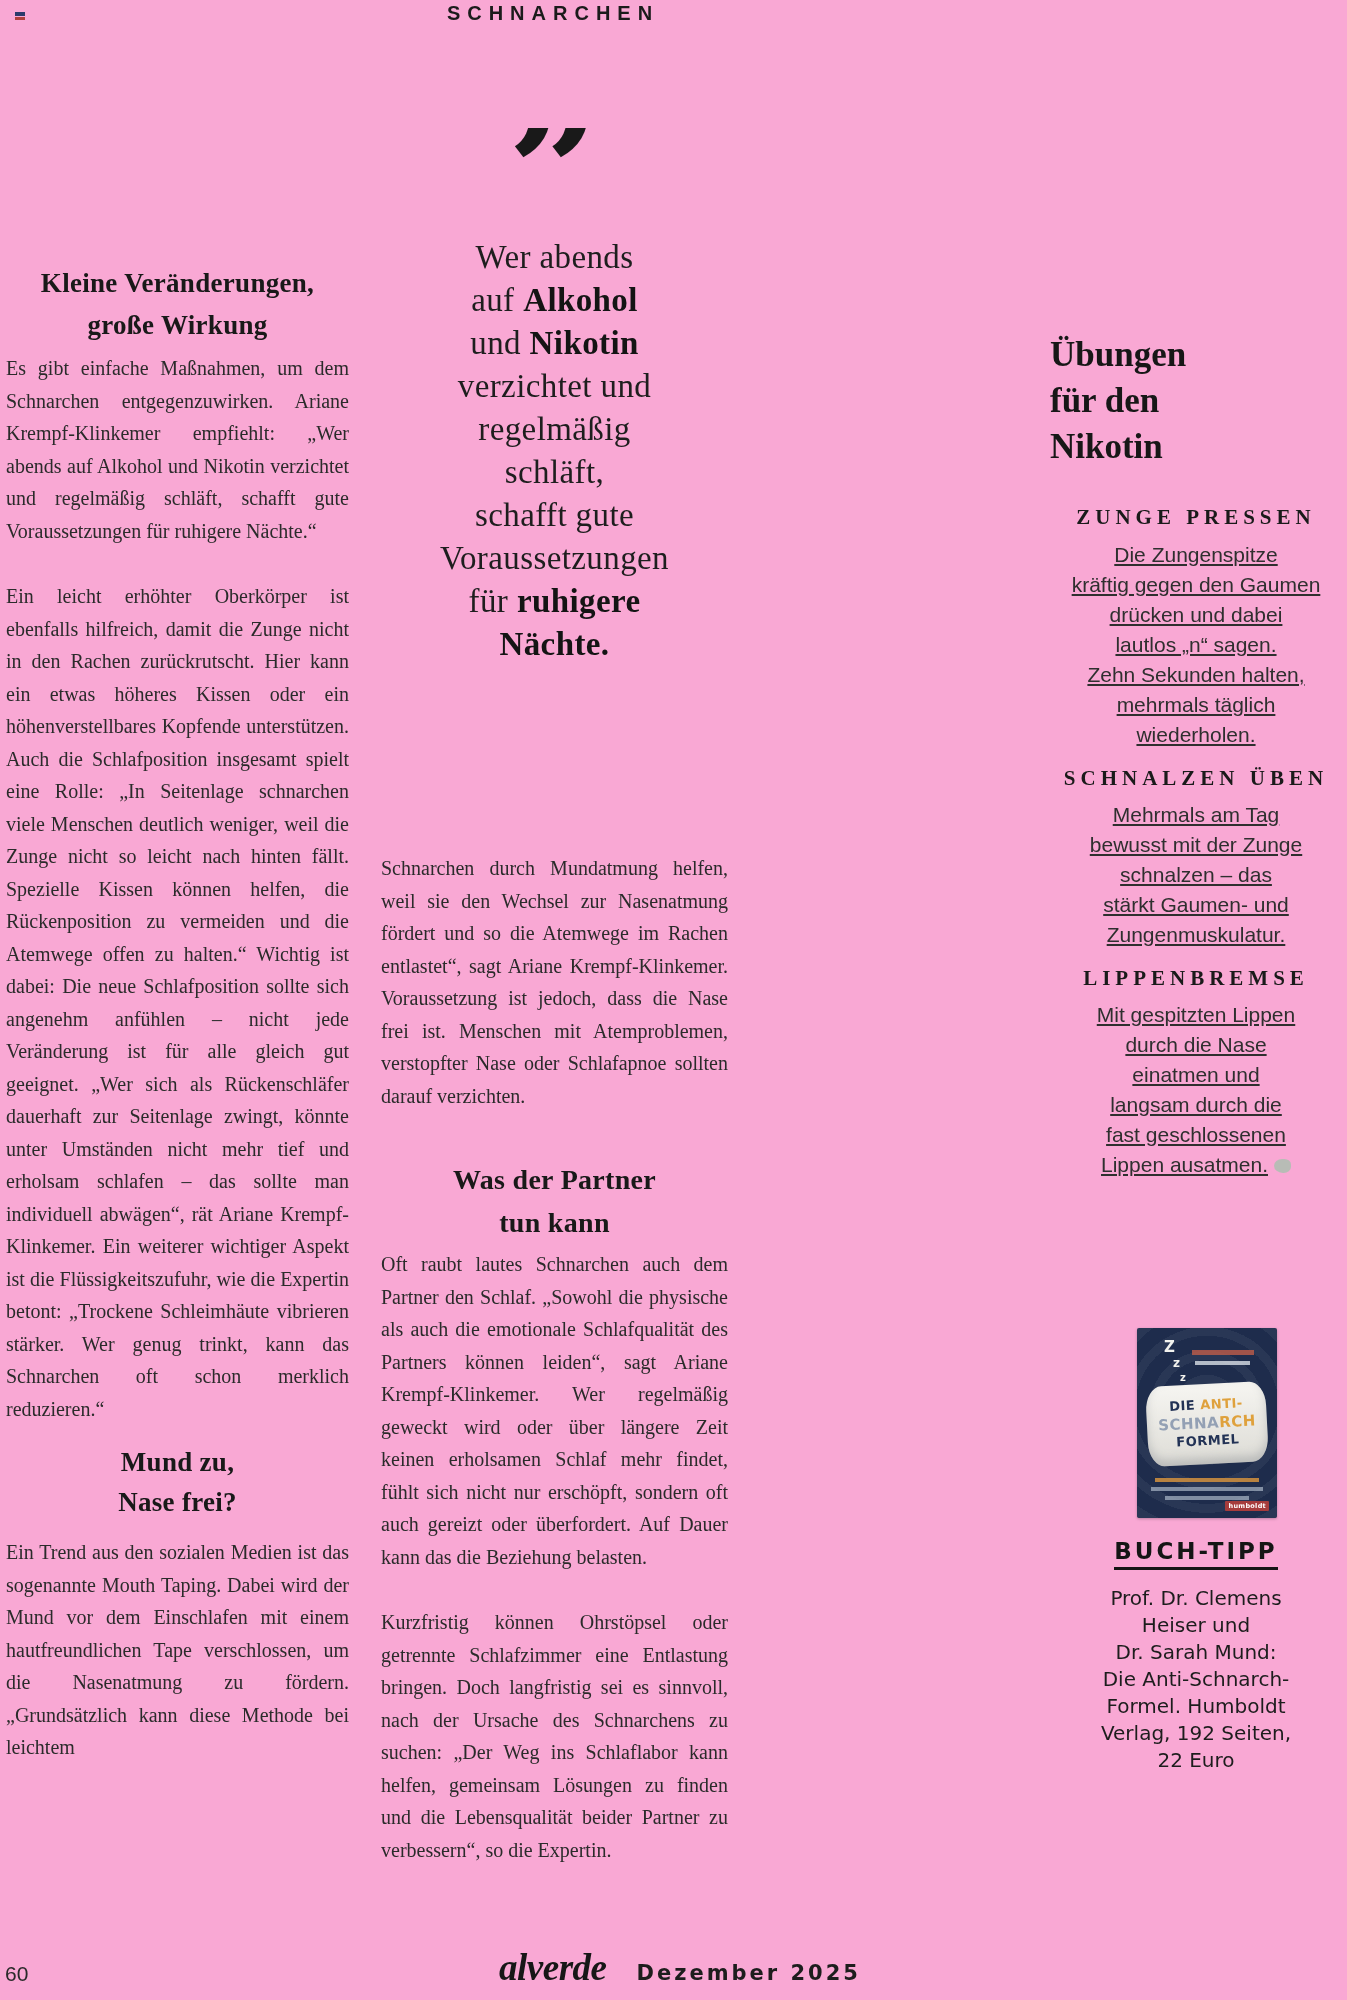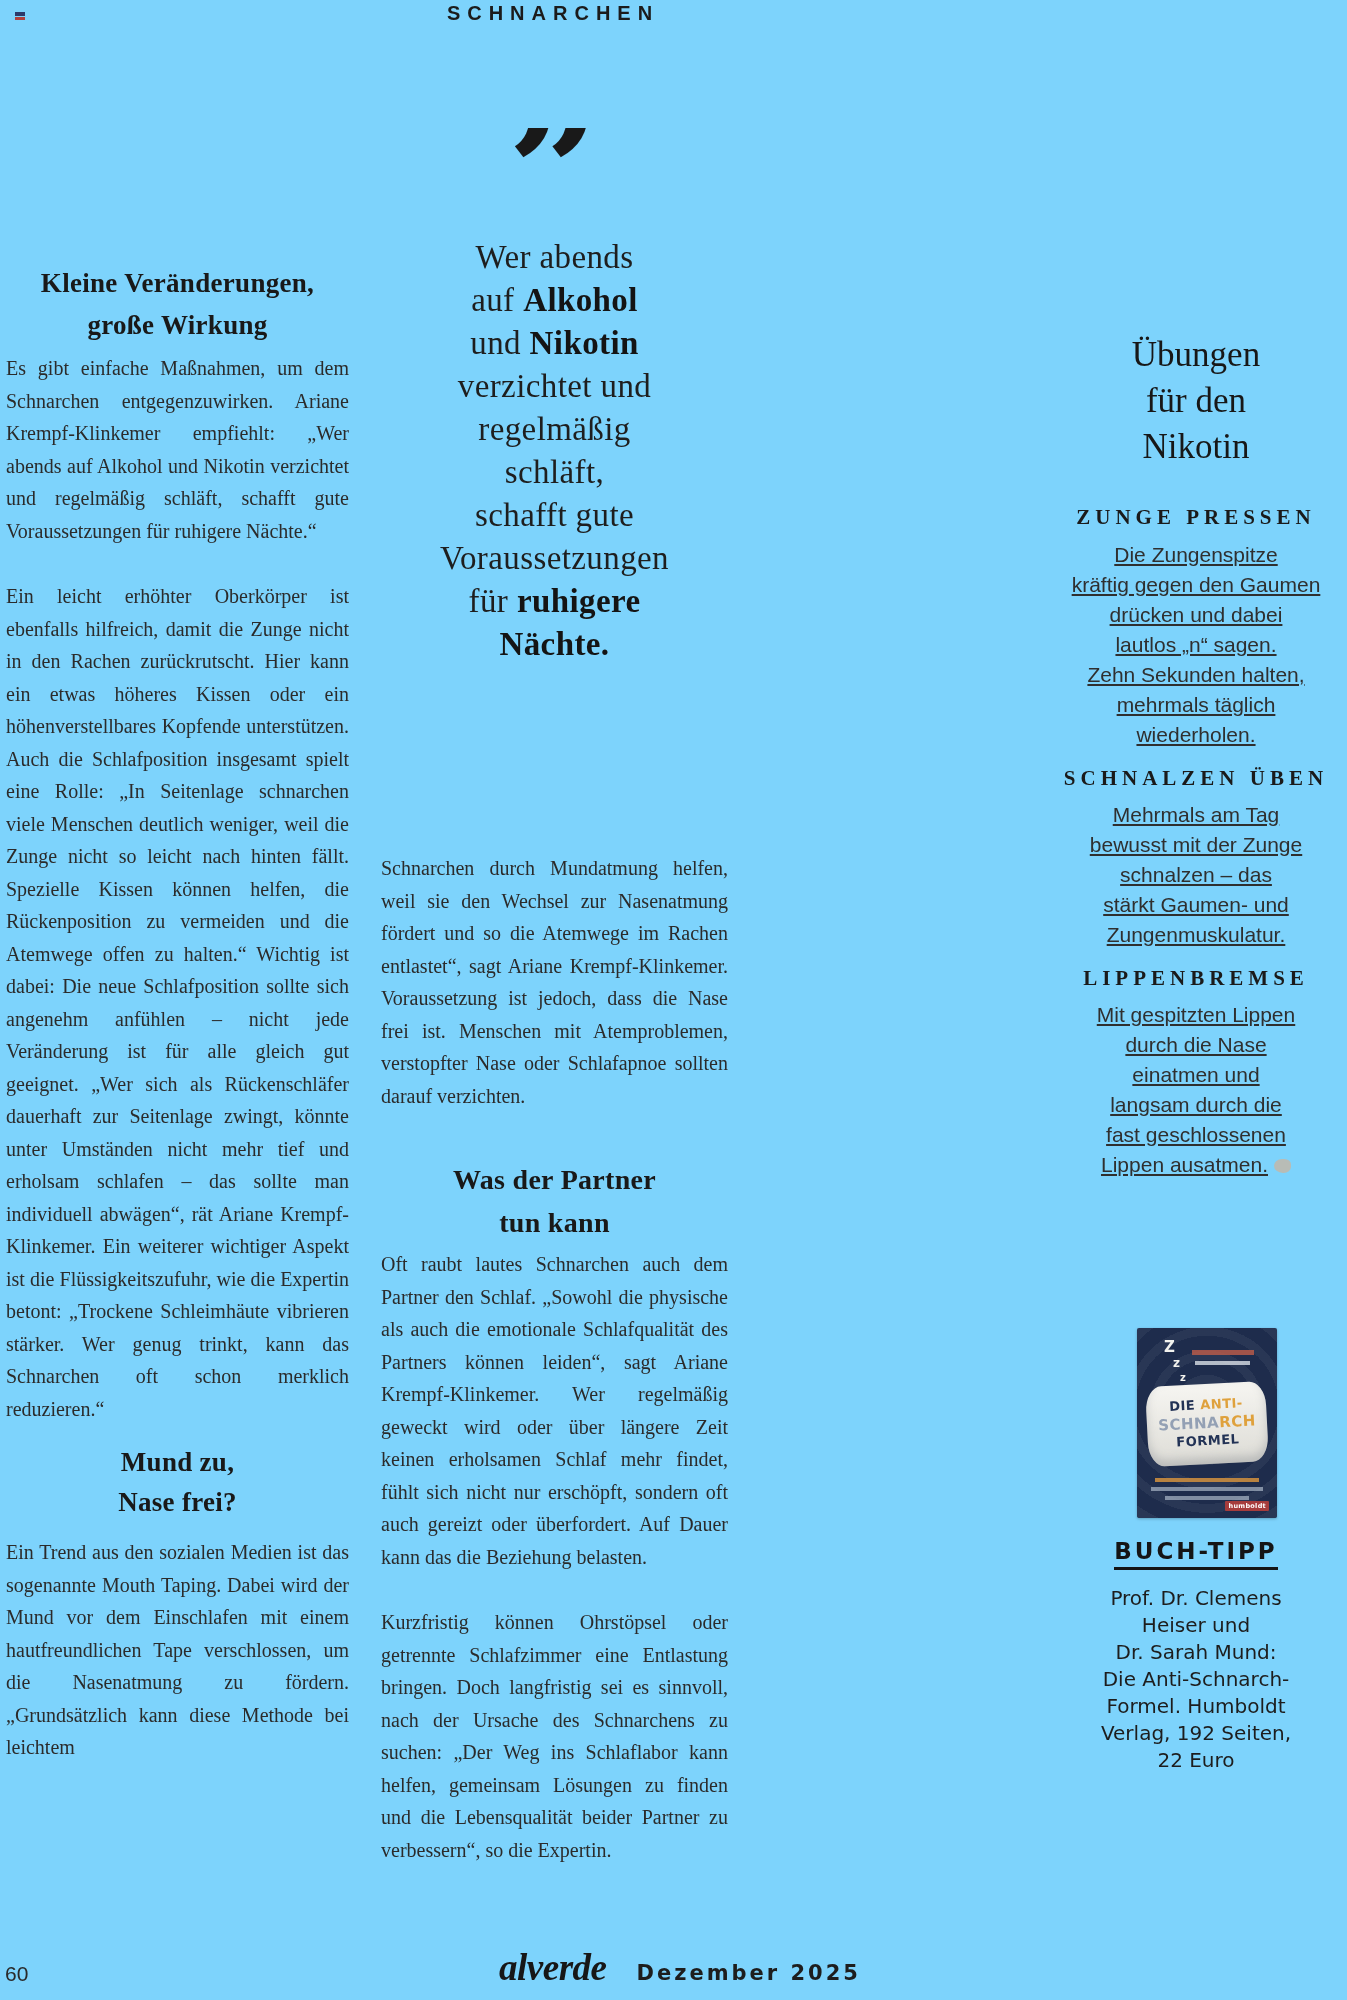--- a/index.html
+++ b/index.html
@@ -1,16 +1,16 @@
 <!DOCTYPE html>
 <html lang="de"><head>
 <meta charset="utf-8">
 <style>
   html,body{margin:0;padding:0;background:#e8e8e6;}
-  .page{position:relative;width:1347px;height:2000px;background:#7dd3fc;overflow:hidden;
+  .page{position:relative;width:1347px;height:2000px;background:#f9a8d4;overflow:hidden;
         font-family:"Liberation Serif",serif;color:#262626;}
   
   .kicker{position:absolute;top:2px;left:0;width:1106px;text-align:center;
           font-family:"Liberation Sans",sans-serif;font-size:20px;font-weight:600;
           letter-spacing:7px;color:#1b1b1b;}
   .artifact{position:absolute;left:15px;top:12px;width:10px;height:9px;}
   .artifact .b1{position:absolute;left:0;top:0;width:10px;height:4px;background:#2c3a6b;}
   .artifact .b2{position:absolute;left:0;top:5px;width:10px;height:3px;background:#b0403c;}
   
   .col{position:absolute;top:0;height:2000px;}
@@ -23,21 +23,21 @@
   .h-serif{font-weight:bold;text-align:center;color:#191919;}
   .h1{font-size:27px;line-height:42px;letter-spacing:.3px;}
   .h3{font-size:28px;line-height:43px;letter-spacing:.3px;}
   
   .qmark{font-family:"DejaVu Serif",serif;font-weight:bold;font-size:165px;line-height:1;
          height:112px;text-align:center;color:#191919;overflow:hidden;}
   .qmark span{position:relative;top:-38px;}
   .qtext{font-size:33px;line-height:43px;text-align:center;color:#1e1e1e;letter-spacing:.4px;}
   .qtext b{font-weight:bold;color:#141414;}
   
-  .r-head{font-weight:normal;font-size:35px;line-height:46px;color:#171717;text-align:center;}
+  .r-head{font-weight:bold;font-size:35px;line-height:46px;color:#171717;text-align:left;}
   .ex-title{font-weight:bold;font-size:21px;letter-spacing:5px;color:#1a1a1a;text-align:center;}
   .ex-text{font-family:"Liberation Sans",sans-serif;font-size:21px;line-height:30px;color:#2f2f2f;text-decoration:underline;}
   .end-mark{display:inline-block;width:17px;height:14px;background:#b8bcb6;
             border-radius:55% 45% 50% 60%;vertical-align:-1px;margin-left:6px;}
   .bt-head{display:inline-block;font-family:"DejaVu Sans",sans-serif;font-weight:bold;
            font-size:23px;letter-spacing:3px;color:#151515;border-bottom:3px solid #151515;
            padding-bottom:3px;}
   .bt-info{font-family:"DejaVu Sans",sans-serif;font-weight:normal;font-size:20px;
            line-height:27px;color:#1d1d1d;}
   

